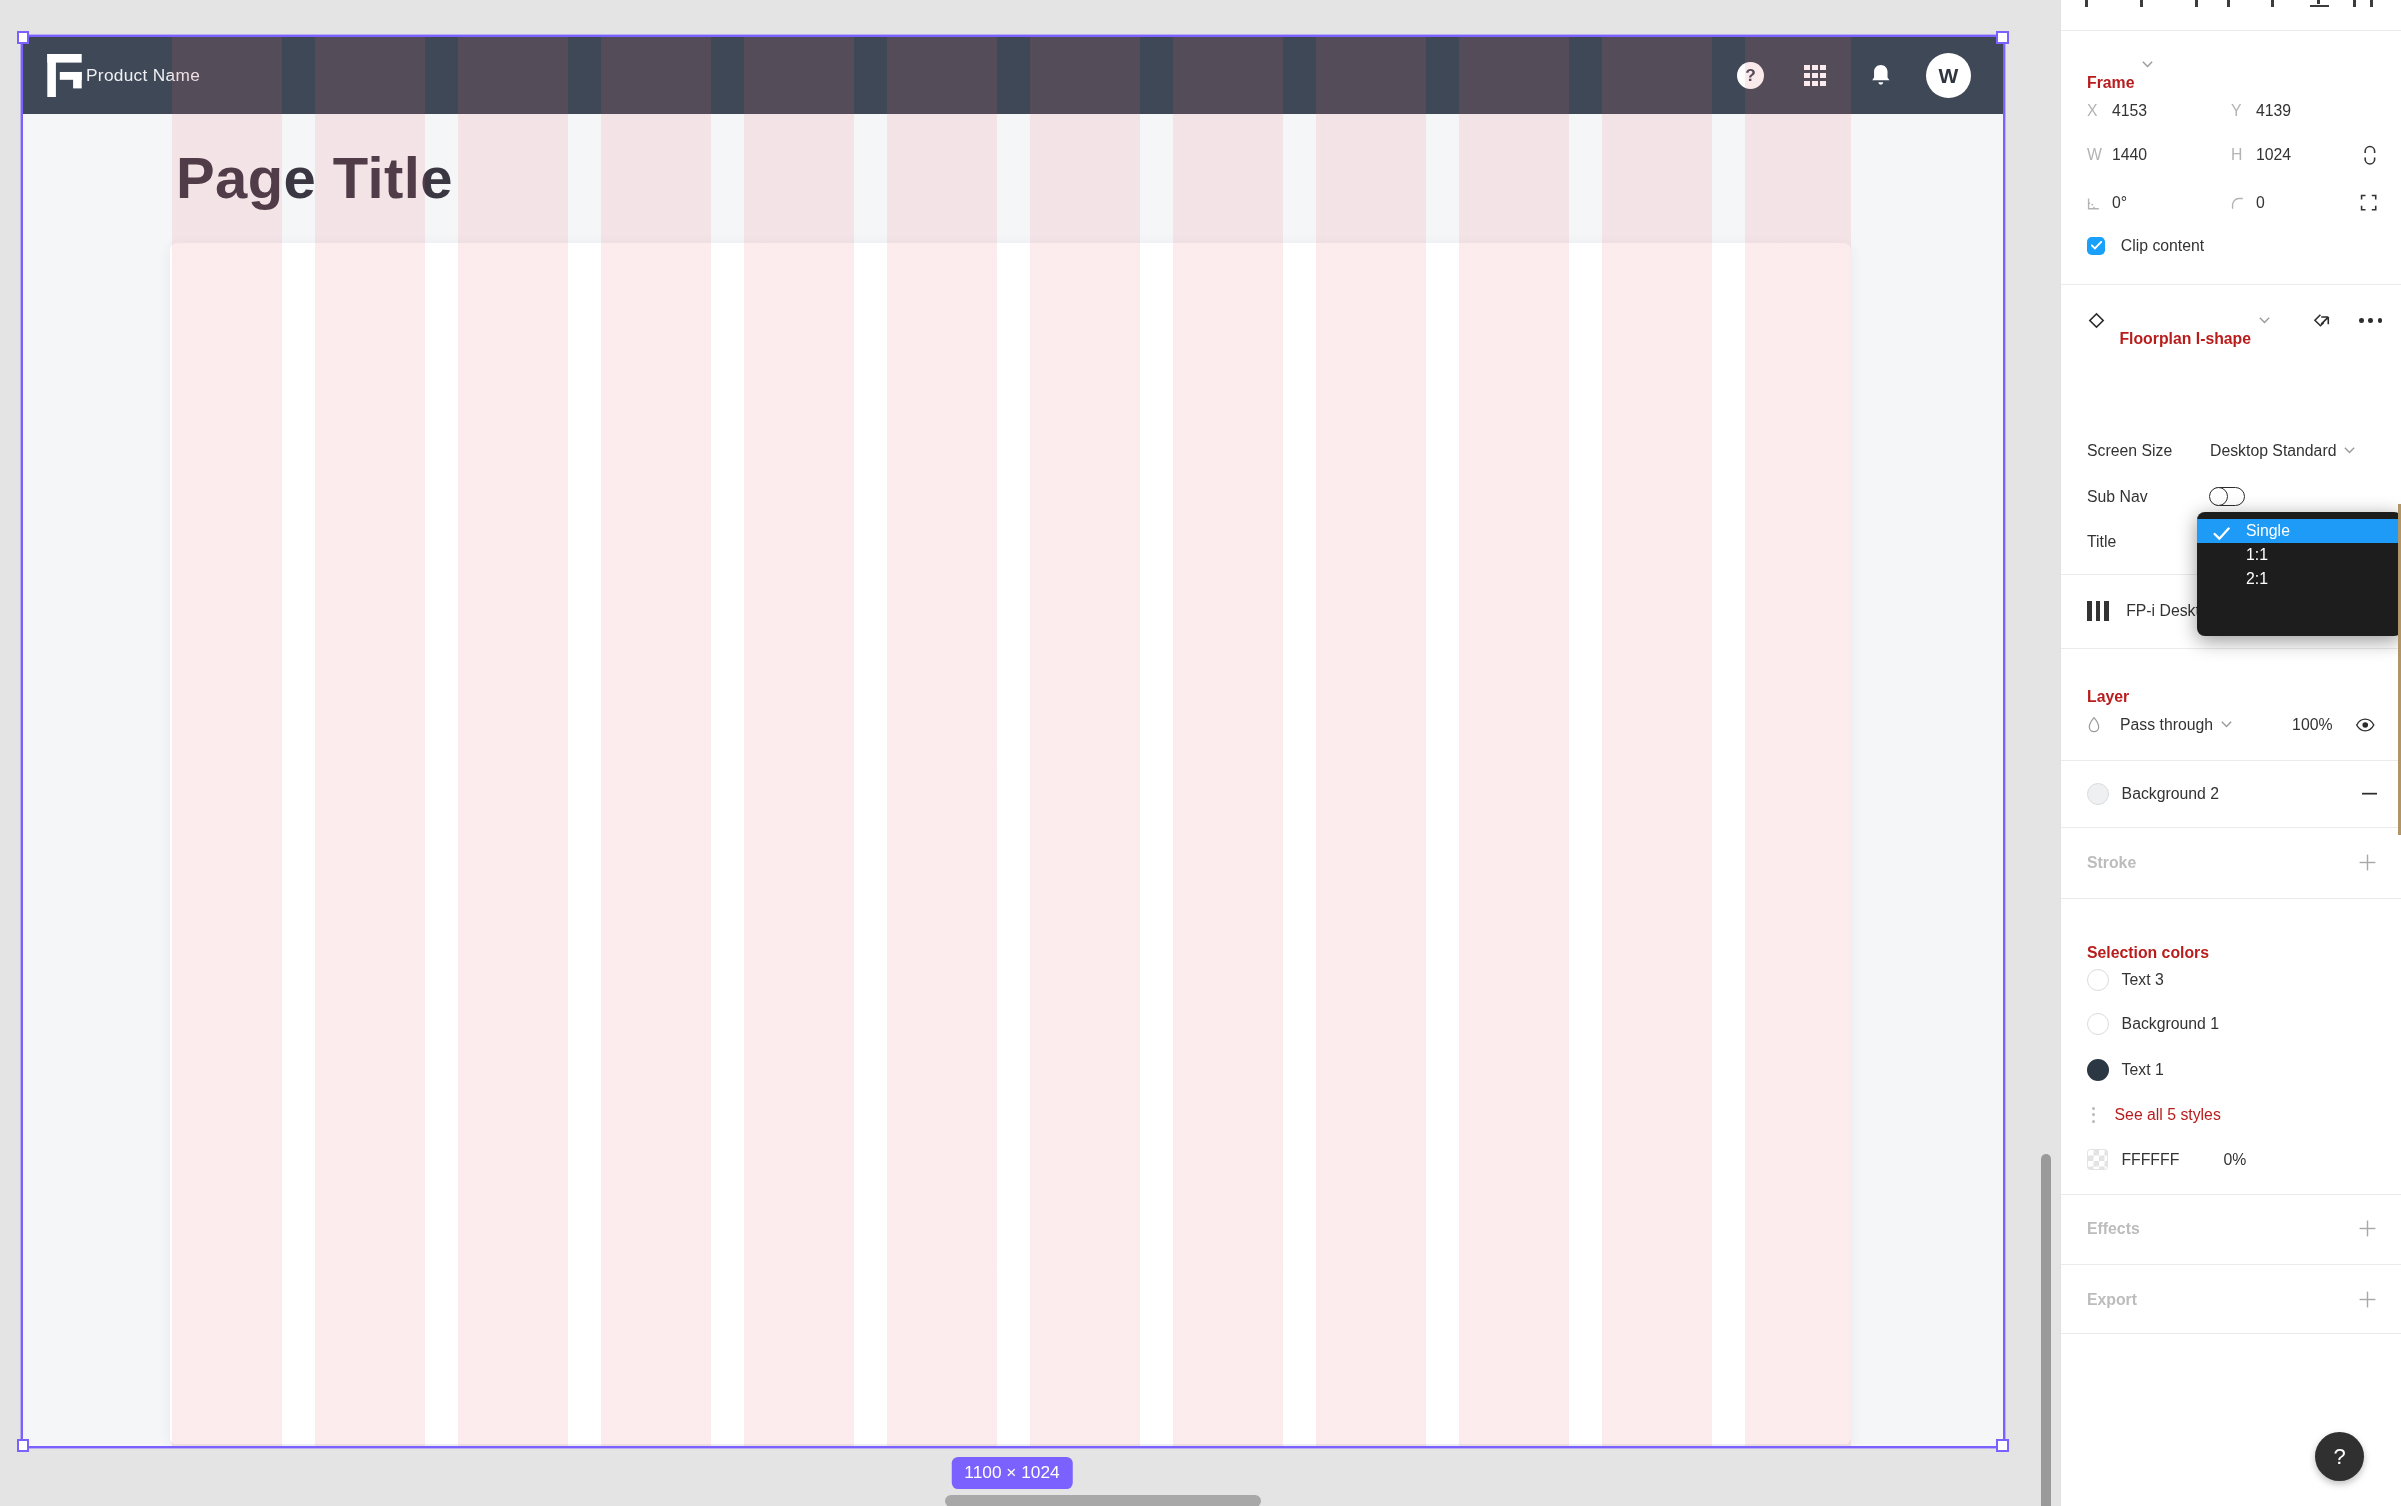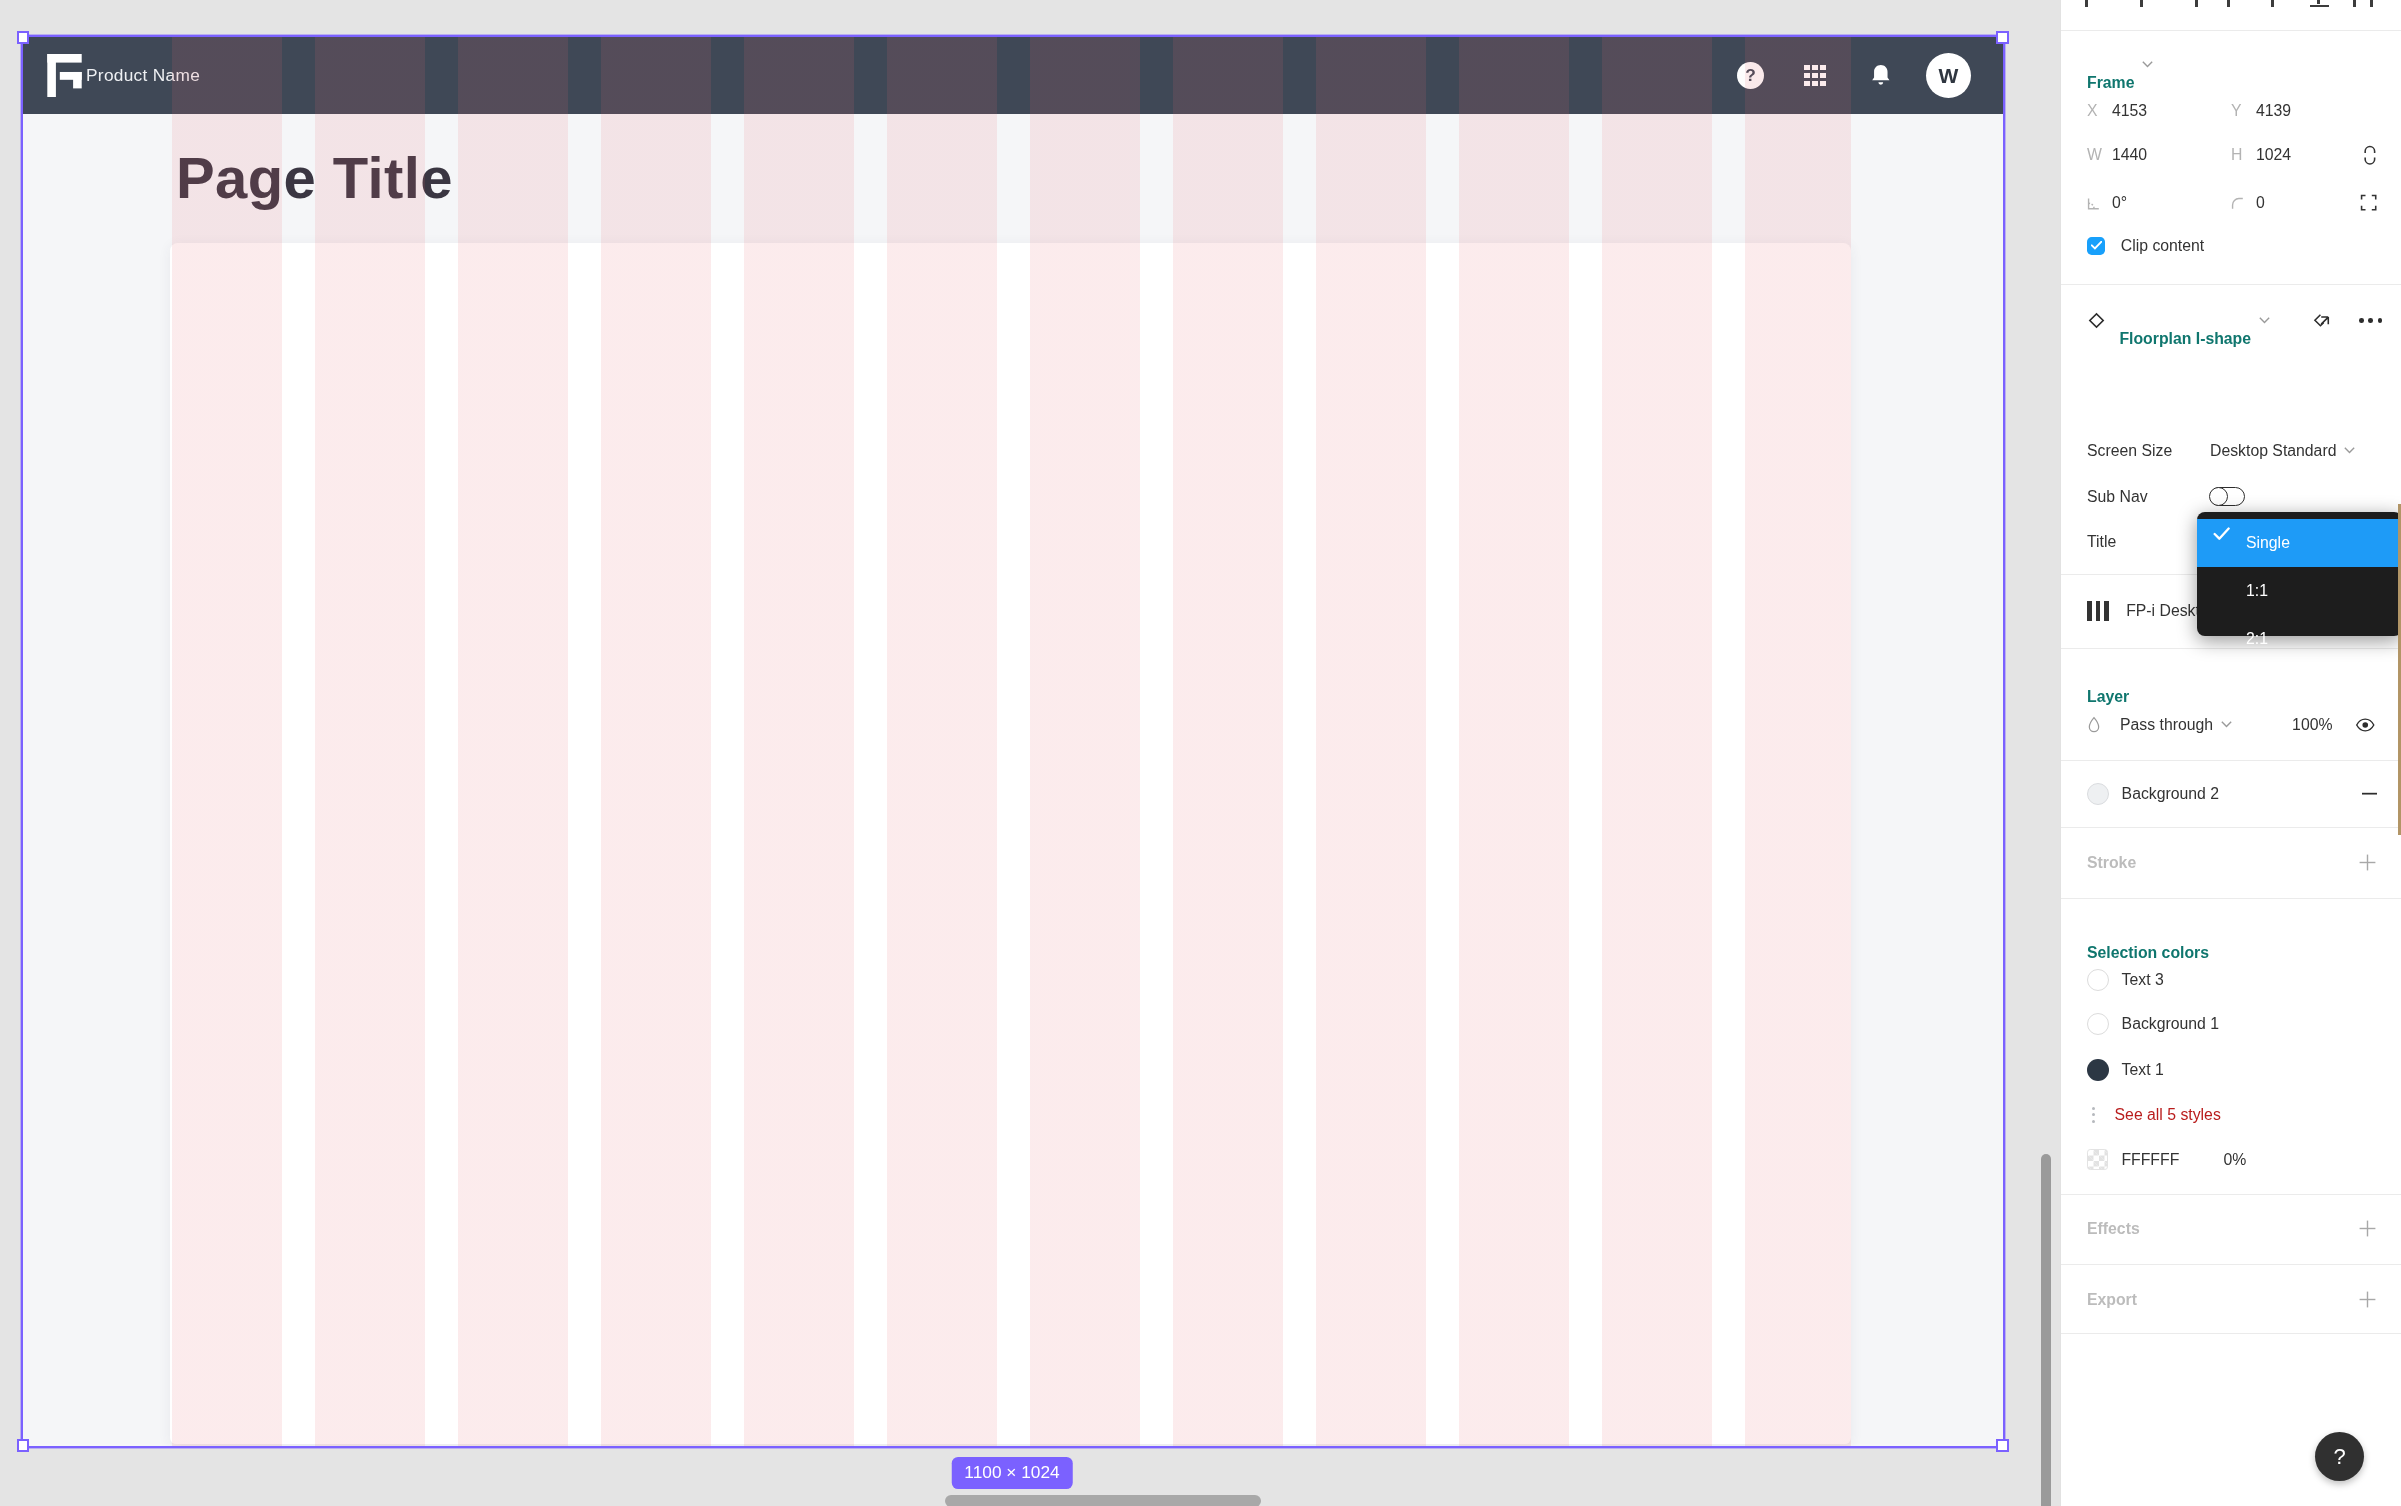--- a/index.html
+++ b/index.html
@@ -84,21 +84,21 @@
   
   #inspector {
     position:absolute; right:0; top:0; width:341px; height:1506px;
     background:#fff; border-left:0.8px solid #e2e2e2; z-index:50;
   }
   .divider { position:absolute; left:0; right:0; height:0.8px; background:#ebebeb; }
   .prow {
     position:absolute; left:0; width:100%; height:31.5px; padding:0 26px;
     display:flex; align-items:center; font-size:15.8px; color:#333;
   }
-  .sec-title { font-weight:700; color:#0f766e;margin-top:37px; }
+  .sec-title { font-weight:700; color:#b91c1c;margin-top:37px; }
   .sec-title-dim { font-weight:700; color:#bcbcbc;text-align:right; }
   .glabel { color:#b3b3b3; }
   .dimtext { color:#b91c1c; }
 
   .tick { position:absolute; top:0; width:3.2px; height:7px; background:#3c3c3c; }
 
   .numcol { display:flex; align-items:center; width:144px; }
   .numcol .glabel { width:25px; font-size:15.8px; }
   .right-ic { position:absolute; right:23.6px; display:flex; align-items:center; }
 
@@ -136,21 +136,21 @@
     background-size:11px 11px; background-position:0 0,5.5px 5.5px;
   }
 
   
   #layout-menu {
     position:absolute; left:136px; top:512px; width:205px; height:124px;
     background:#1d1d1d; border-radius:7.9px; padding-top:7px;
     box-shadow:0 4.7px 19px rgba(0,0,0,0.4); z-index:100;
   }
   .menu-opt {
-    height:48px; display:flex; align-items:center; padding-left:49px;
+    height:24px; display:flex; align-items:center; padding-left:49px;
     color:#fff; font-size:15.8px; position:relative;
   }
   .menu-opt.sel { background:#1e9bf7; }
   .menu-check { position:absolute; left:15.8px; top:7.9px; }
 
   #help-fab {
     position:absolute; left:2315px; top:1432px; width:49px; height:49px; border-radius:50%;
     background:#303030; color:#fff; display:flex; align-items:center; justify-content:center;
     font-size:22px; z-index:60; box-shadow:0 3.2px 7.9px rgba(0,0,0,0.25);
   }

